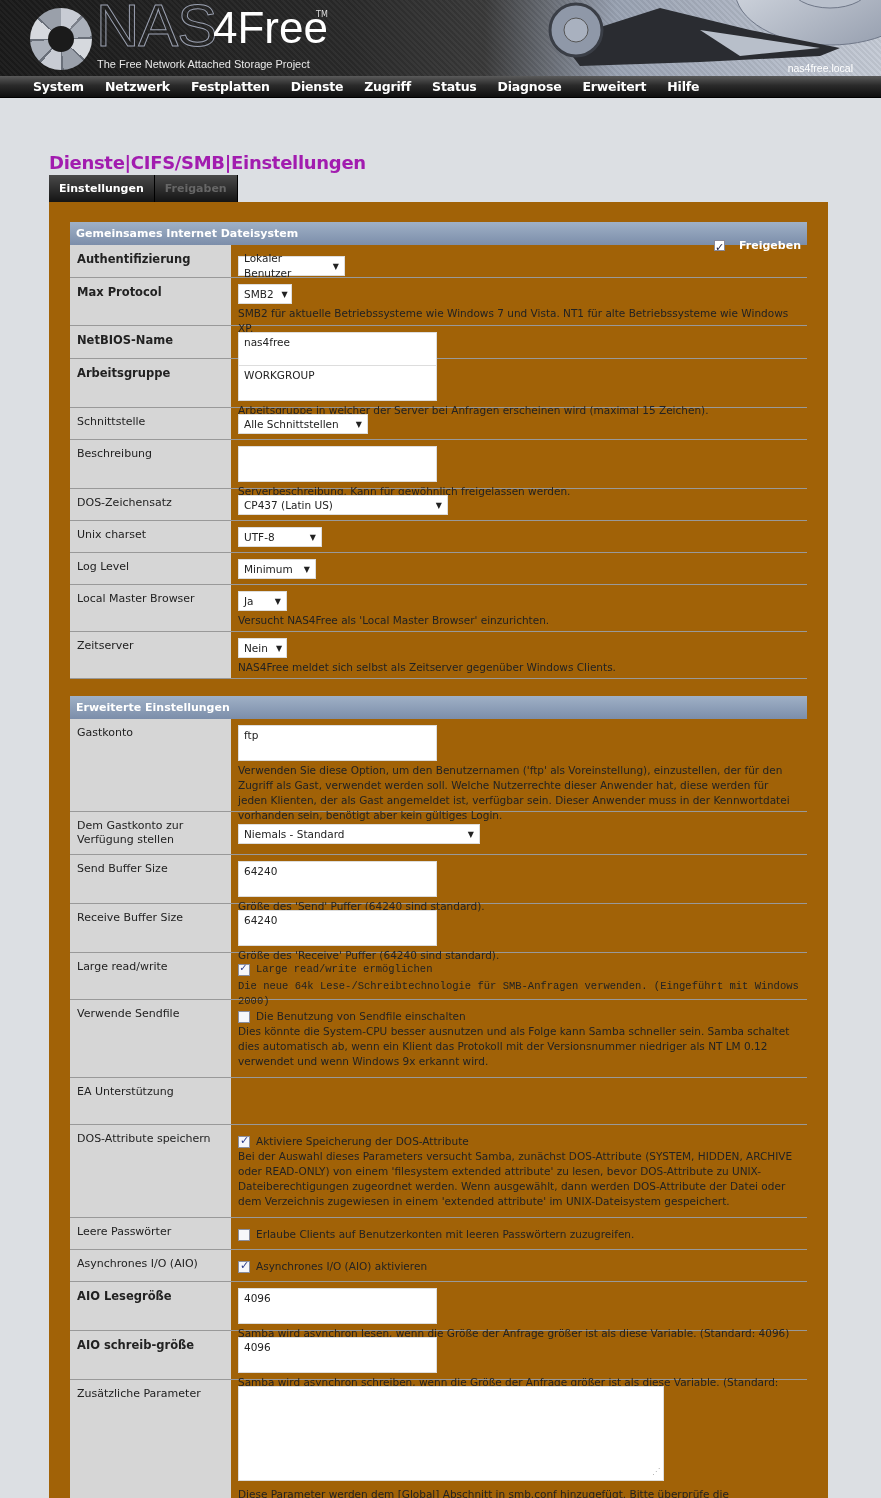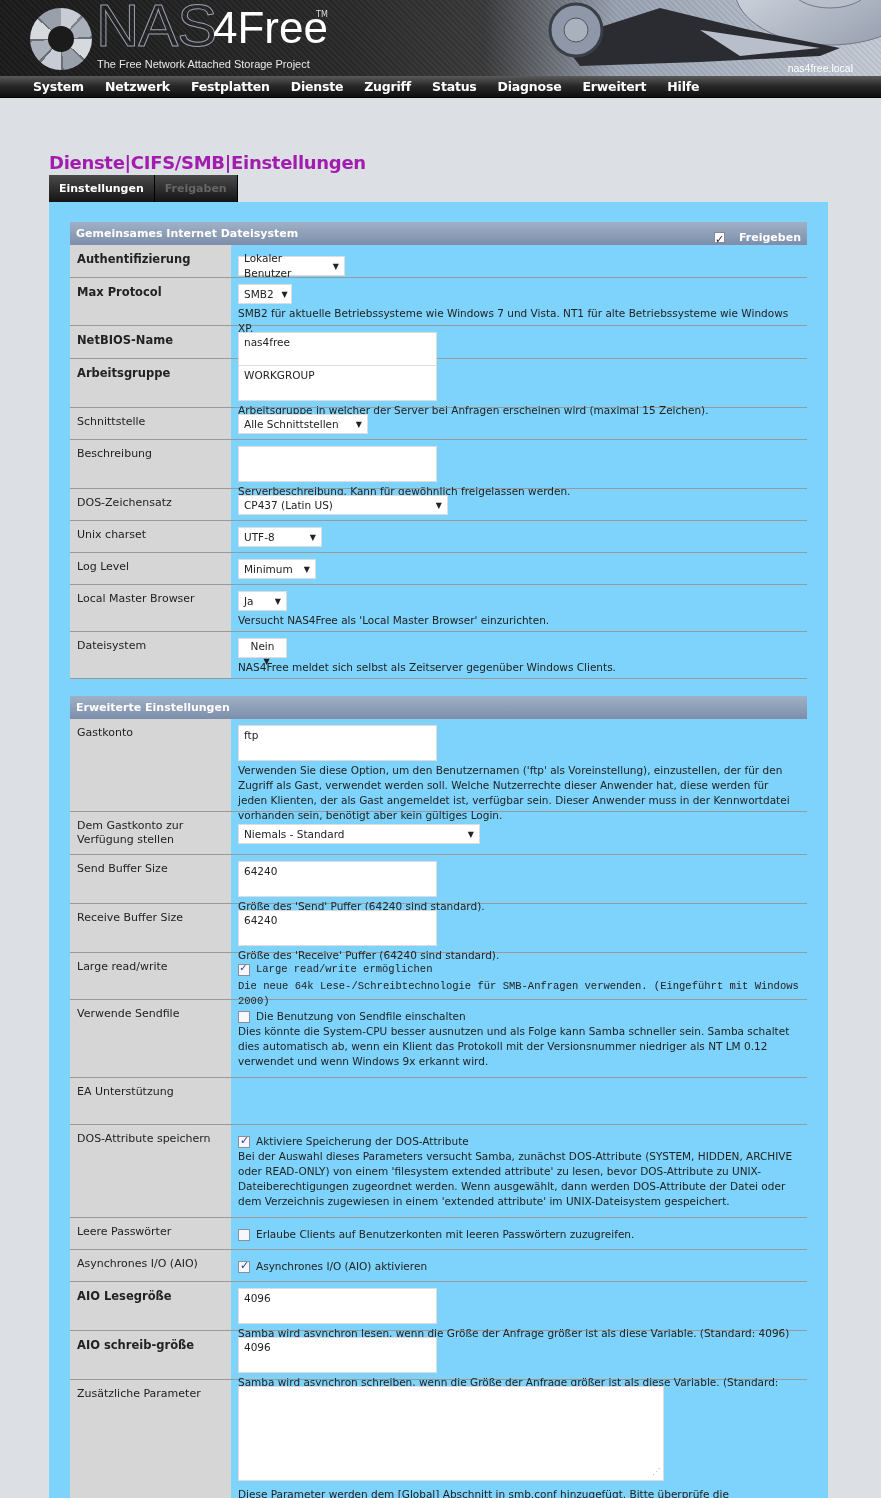--- a/index.html
+++ b/index.html
@@ -70,29 +70,29 @@
     position: absolute; left: 49px; top: 175px; height: 27px; display: flex;
     background: linear-gradient(#4a4a4a, #141414);
   }
   #tabs .tab {
     padding: 0 10px; line-height: 27px; font-weight: bold; font-size: 11px; color: #fff;
     border-right: 1px solid #000; cursor: pointer;
   }
   #tabs .tab.inactive { color: #666; }
   #panel {
     position: absolute; left: 49px; top: 202px; width: 779px; height: 1296px;
-    background: #7dd3fc;
+    background: #a16207;
   }
   .section-header {
     position: absolute; left: 21px; width: 737px; height: 23px;
     background: linear-gradient(#9fb0c6, #7c8eaa);
     color: #fff; font-weight: bold; font-size: 11px; line-height: 23px; padding-left: 6px;
   }
   .section-header .enable {
-    position: absolute; right: 6px; top: 4px; display: flex; align-items: center; gap: 14px;
+    position: absolute; right: 6px; top: 12px; display: flex; align-items: center; gap: 14px;
   }
   .hdr-check {
     width: 11px; height: 11px; background: #fff; border: 1px solid #889; position: relative;
   }
   .hdr-check::after {
     content: "✓"; position: absolute; left: 0px; top: -5px; font-size: 11px; color: #224;
   }
   .row {
     position: absolute; left: 21px; width: 737px; border-bottom: 1px solid #999;
     display: flex;
@@ -277,23 +277,23 @@
     <div class="cell">
       <span class="sel" style="width:49px;">
           <span>Ja</span>
           <span class="arrow">▼</span>
         </span>
       <span class="desc">Versucht NAS4Free als 'Local Master Browser' einzurichten.</span>
     </div>
   </div>
 
   <div class="row" style="top:430px;height:47px;">
-    <div class="label">Dateisystem</div>
-    <div class="cell">
-      <span class="sel" style="width:49px;flex-direction:column;">
+    <div class="label">Zeitserver</div>
+    <div class="cell">
+      <span class="sel" style="width:49px;">
           <span>Nein</span>
           <span class="arrow">▼</span>
         </span>
       <span class="desc">NAS4Free meldet sich selbst als Zeitserver gegenüber Windows Clients.</span>
     </div>
   </div>
 
   <div class="section-header" style="top:494px;">
     <span>Erweiterte Einstellungen</span>
   </div>

